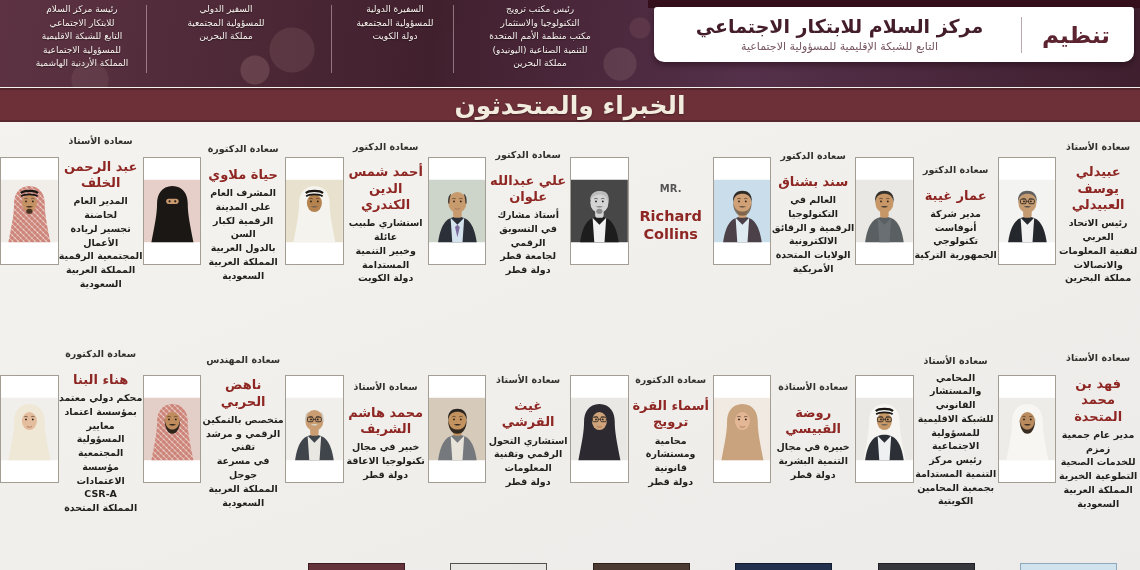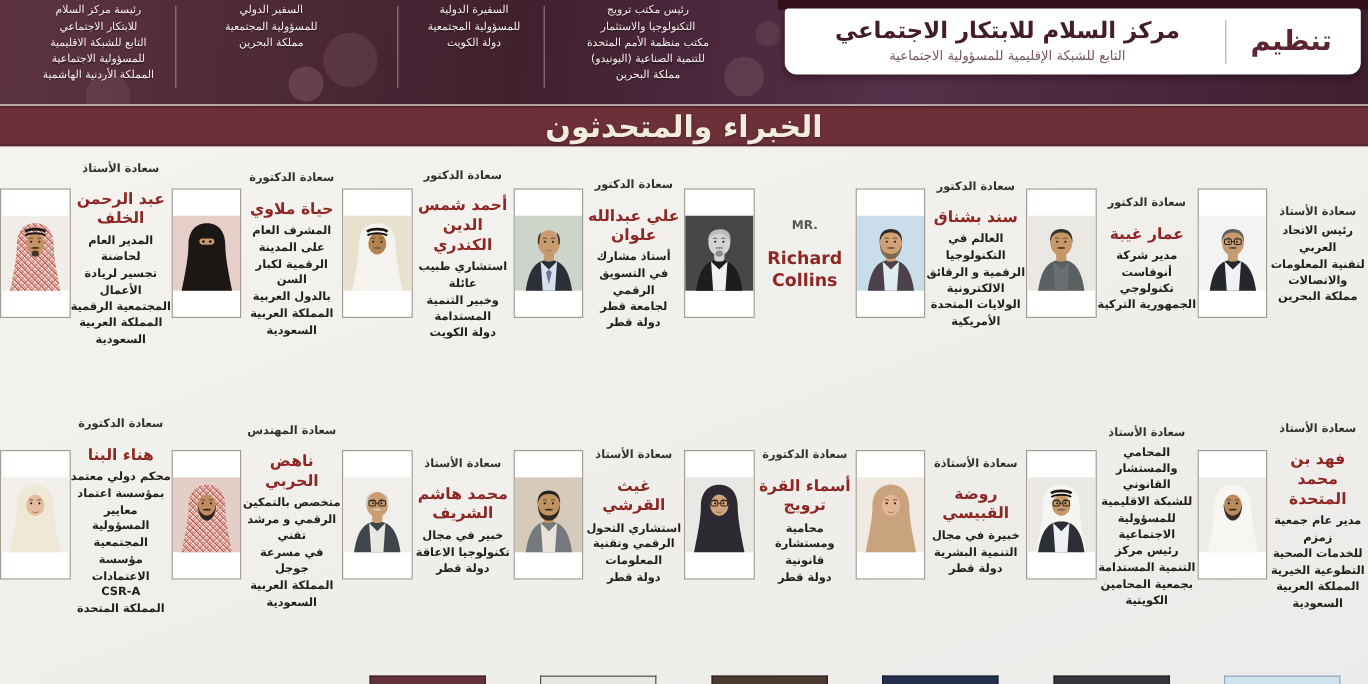--- a/index.html
+++ b/index.html
@@ -307,20 +307,21 @@
             <circle cx="44" cy="38.2" r="1.6" fill="#2a1d13"></circle>
             <circle cx="56" cy="38.2" r="1.6" fill="#2a1d13"></circle>
             <path d="M43.5 47.5 C46.5 45.6 53.5 45.6 56.5 47.5 C53.5 49.3 46.5 49.3 43.5 47.5 Z" fill="#58504a"></path>
             <rect x="37.8" y="34.2" width="10" height="8" rx="2.2" fill="none" stroke="#26221f" stroke-width="1.5"></rect>
             <rect x="52.2" y="34.2" width="10" height="8" rx="2.2" fill="none" stroke="#26221f" stroke-width="1.5"></rect>
             <path d="M47.8 38 H52.2" stroke="#26221f" stroke-width="1.3"></path>
           </svg>
         </div>
         <div class="txt">
           <div class="honorific">سعادة الأستاذ</div>
+          <div class="name">عبيدلي يوسف العبيدلي</div>
           <div class="title">
             <div class="tline">رئيس الاتحاد العربي</div>
             <div class="tline">لتقنية المعلومات</div>
             <div class="tline">والاتصالات</div>
             <div class="tline">مملكة البحرين</div>
           </div>
         </div>
       </div>
     </div>
   <div class="row row2">

